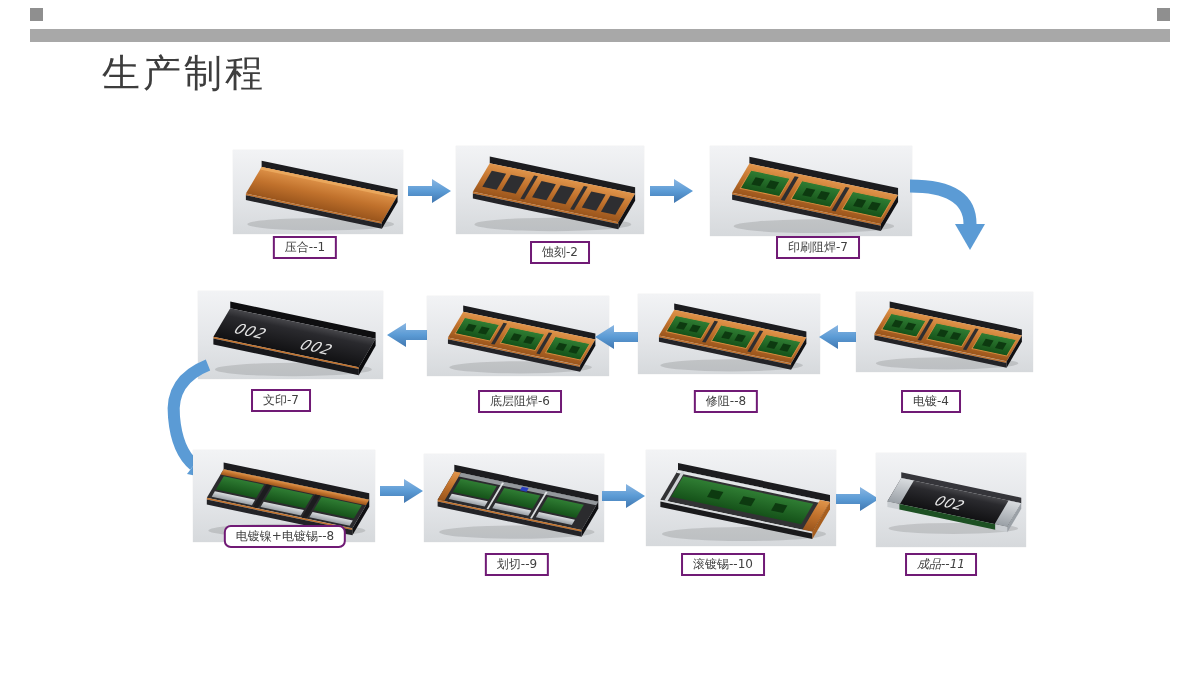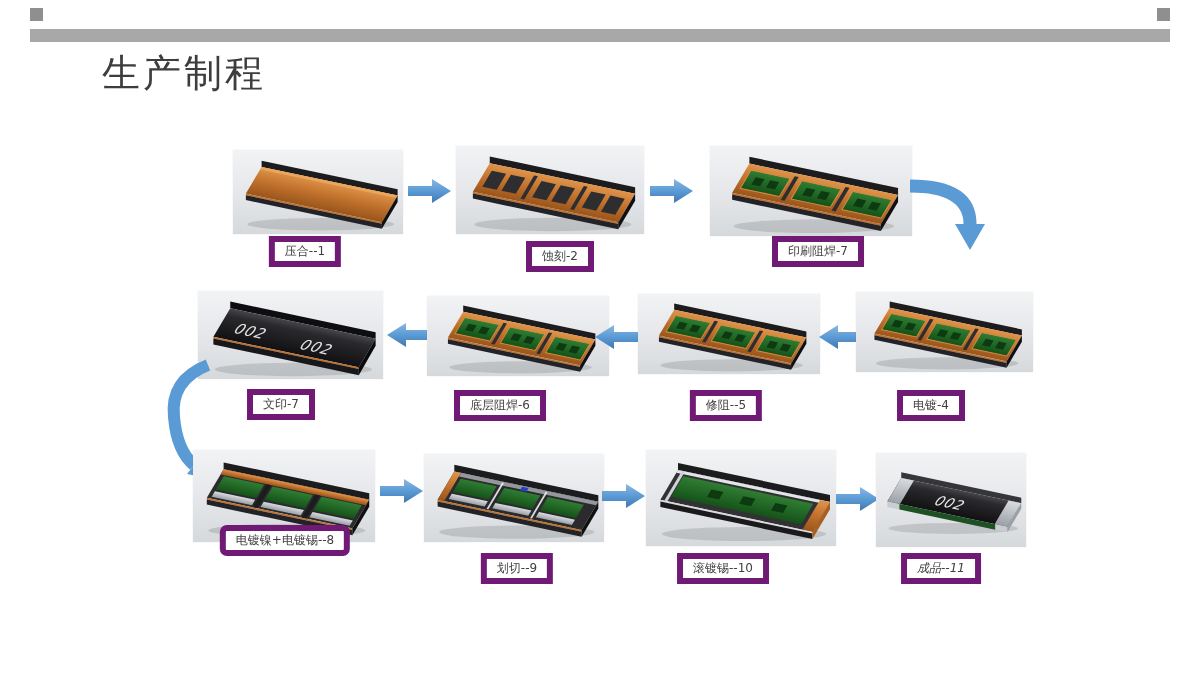--- a/index.html
+++ b/index.html
@@ -13,21 +13,21 @@
   .endcap.right { left:1157px; }
 
   .page-title { position:absolute; left:102px; top:48px; font-size:38px; font-weight:500;
                 color:#3d3d3d; letter-spacing:3px; }
 
   .cell { position:absolute; background:linear-gradient(180deg,#f2f3f5 0%,#e4e6e9 55%,#d6d9dc 100%);
           box-shadow:0 0 1px rgba(0,0,0,0.15); }
   .cell svg { width:100%; height:100%; display:block; }
 
   .step-label { position:absolute; transform:translateX(-50%); background:#ffffff;
-                border:6px solid #701a75; color:#404040; font-size:12px; line-height:1.25;
+                border:2px solid #701a75; color:#404040; font-size:12px; line-height:1.25;
                 padding:2px 10px; white-space:nowrap; }
 
   .arrow { position:absolute; width:44px; height:26px; }
   .arrow svg { width:100%; height:100%; display:block; }
   .arrow.left svg { transform:scaleX(-1); }
 
   .curve { position:absolute; }
 
   .footer-divider { position:absolute; left:30px; top:618px; width:1140px; height:2px; background:#b3b3b3; }
 
@@ -192,21 +192,21 @@
         <rect x="65" y="12" width="9" height="8" fill="#0d3a10"></rect>
           <rect x="80" y="12" width="9" height="8" fill="#0d3a10"></rect>
         <rect x="117" y="12" width="9" height="8" fill="#0d3a10"></rect>
           <rect x="132" y="12" width="9" height="8" fill="#0d3a10"></rect>
       </g>
       <polygon points="14.4,47.8 166.4,79.8 166.4,81.6 14.4,49.6" fill="#c0712c"></polygon>
       <polygon points="14.4,49.6 166.4,81.6 166.4,87 14.4,55" fill="#232327"></polygon>
       <polygon points="166.4,79.8 184,50 184,57.2 166.4,87" fill="#101013"></polygon>
     </svg>
   </div>
-  <div class="step-label" style="left:500px; top:390px;">底层阻焊-6</div>
+  <div class="step-label" style="left:520px; top:390px;">底层阻焊-6</div>
 
   <div class="arrow left" style="left:594px; top:324px;">
     <svg viewBox="0 0 44 26">
         <polygon points="0,8 24,8 24,1 43,13 24,25 24,18 0,18" fill="url(#gArrow)"></polygon>
       </svg>
   </div>
 
   <div class="cell" style="left:638px; top:294px; width:182px; height:80px;">
     <svg viewBox="0 0 190 92">
       <ellipse cx="98" cy="82" rx="82" ry="7" fill="#000" opacity="0.12"></ellipse>
@@ -223,21 +223,21 @@
         <rect x="65" y="12" width="9" height="8" fill="#0d3a10"></rect>
           <rect x="80" y="12" width="9" height="8" fill="#0d3a10"></rect>
         <rect x="117" y="12" width="9" height="8" fill="#0d3a10"></rect>
           <rect x="132" y="12" width="9" height="8" fill="#0d3a10"></rect>
       </g>
       <polygon points="14.4,47.8 166.4,79.8 166.4,81.6 14.4,49.6" fill="#c0712c"></polygon>
       <polygon points="14.4,49.6 166.4,81.6 166.4,87 14.4,55" fill="#232327"></polygon>
       <polygon points="166.4,79.8 184,50 184,57.2 166.4,87" fill="#101013"></polygon>
     </svg>
   </div>
-  <div class="step-label" style="left:726px; top:390px;">修阻--5</div>
+  <div class="step-label" style="left:726px; top:390px;">修阻--8</div>
 
   <div class="arrow left" style="left:818px; top:324px;">
     <svg viewBox="0 0 44 26">
         <polygon points="0,8 24,8 24,1 43,13 24,25 24,18 0,18" fill="url(#gArrow)"></polygon>
       </svg>
   </div>
 
   <div class="cell" style="left:856px; top:292px; width:177px; height:80px;">
     <svg viewBox="0 0 190 92">
       <ellipse cx="98" cy="82" rx="82" ry="7" fill="#000" opacity="0.12"></ellipse>

